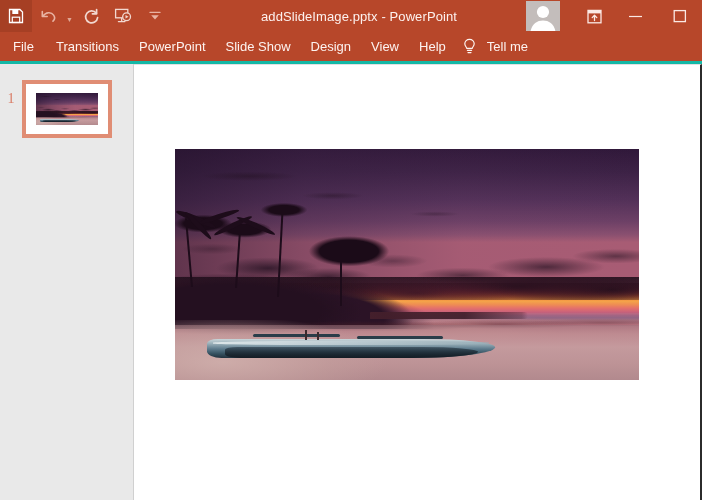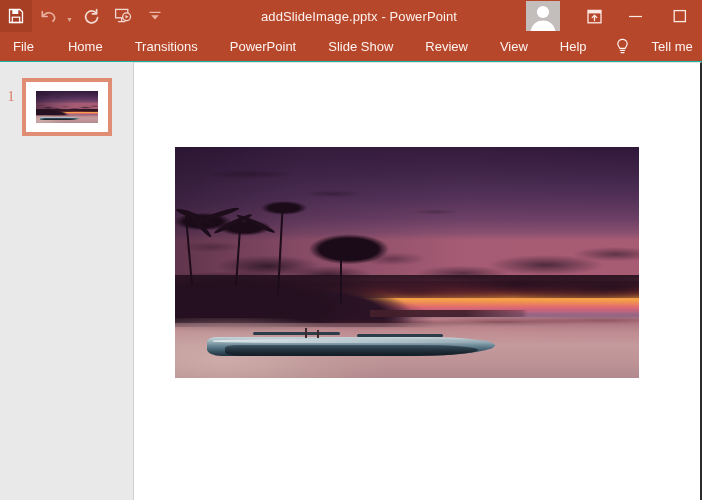--- a/index.html
+++ b/index.html
@@ -40,23 +40,22 @@
   }
   .win-btn{
     width:44px;height:32px;display:flex;align-items:center;justify-content:center;
     color:#fbe9e4;
   }
   .win-btn.ribbonopt{width:40px;}
 
   
   .ribbon{
     height:29px;flex:0 0 29px;background:#b7472a;
-    display:flex;align-items:flex-end;border-bottom:1px solid #14b8a6;
+    display:flex;align-items:flex-end;border-bottom:3px solid #14b8a6;
     position:relative;
-    gap:12px;
   }
   .tab{
     color:#fdf3f0;font-size:13px;padding:0 10px;height:29px;
     display:flex;align-items:center;white-space:nowrap;
   }
   .tab.file{padding-left:13px;padding-right:12px;}
   .tab.tellme{padding-left:4px;}
   .ico-tab{
     height:29px;display:flex;align-items:center;justify-content:center;
     color:#fdf3f0;padding:0 6px;
@@ -330,25 +329,24 @@
       <div class="win-btn">
         <svg class="ic" width="16" height="16" viewBox="0 0 16 16" aria-hidden="true">
           <rect x="2.2" y="2.6" width="11.2" height="11" fill="none" stroke="#fbe9e4" stroke-width="1.3"></rect>
         </svg>
       </div>
     </div>
   </div>
 
   <div class="ribbon">
     <div class="tab file">File</div>
-    <div class="tab">Home</div>
     <div class="tab">Transitions</div>
     <div class="tab">PowerPoint</div>
     <div class="tab">Slide Show</div>
-    <div class="tab">Review</div>
+    <div class="tab">Design</div>
     <div class="tab">View</div>
     <div class="tab">Help</div>
 
     <div class="ico-tab">
       <svg class="ic" width="15" height="17" viewBox="0 0 15 17" aria-hidden="true">
         <path d="M7.5 1.3c2.7 0 4.7 2 4.7 4.5 0 2.1-1.5 3-2 4.5H4.8c-.5-1.5-2-2.4-2-4.5 0-2.5 2-4.5 4.7-4.5z" fill="none" stroke="#fdf3f0" stroke-width="1.2"></path>
         <path d="M5.4 12.3h4.2M6 14.6h3" stroke="#fdf3f0" stroke-width="1.2" stroke-linecap="round"></path>
       </svg>
     </div>
 

